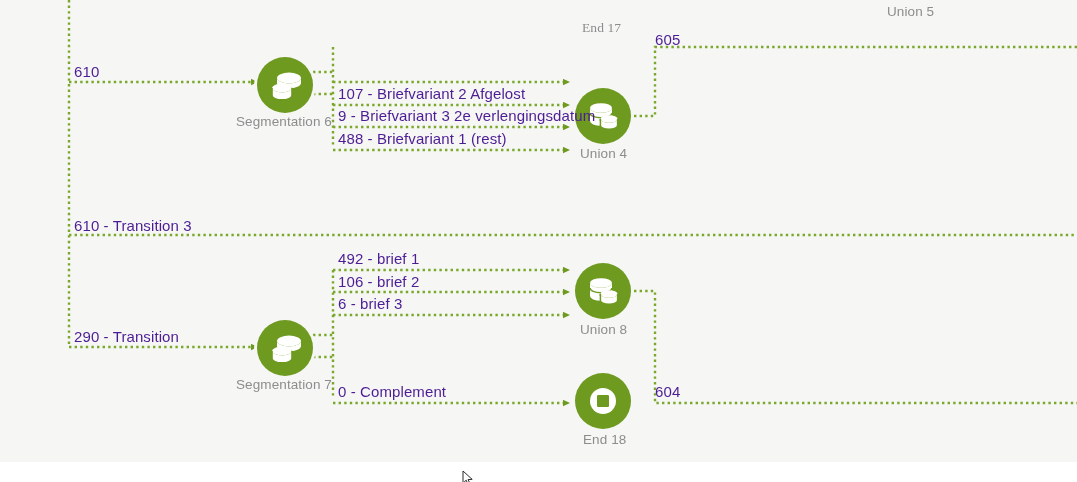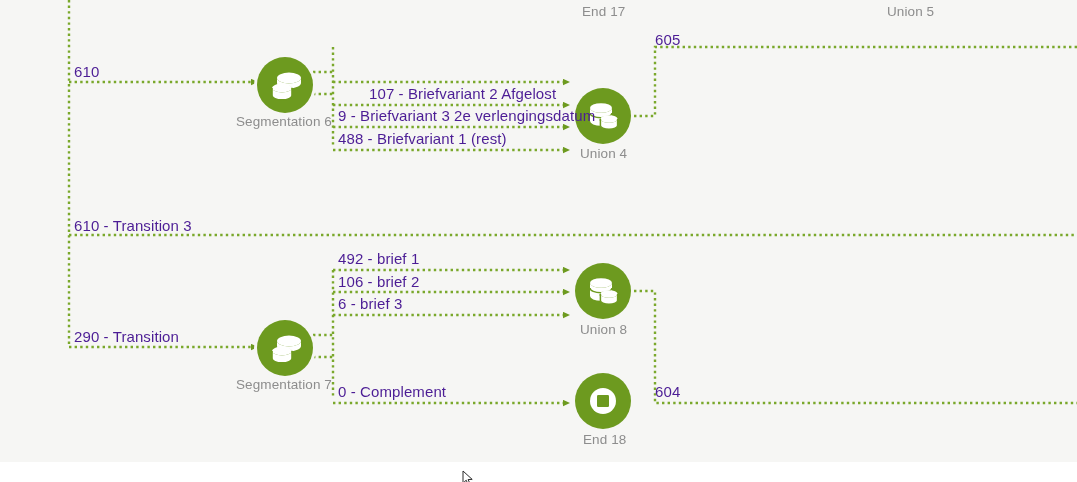--- a/index.html
+++ b/index.html
@@ -159,28 +159,28 @@
   <div class="node-label" style="left:580px; top:322px;">Union 8</div>
 
   <div class="node" style="left:575px; top:373px;">
     <svg width="56" height="56" viewBox="0 0 56 56">
       <circle cx="28" cy="28" r="13" fill="#ffffff"></circle>
       <rect x="22" y="22" width="12" height="12" rx="1.2" fill="#6d9a1f"></rect>
     </svg>
   </div>
   <div class="node-label" style="left:583px; top:432px;">End 18</div>
 
-  <div class="node-label" style="left:582px; top:4px;">End 17</div>
+  <div class="node-label" style="left:582px; top:20px;font-family:Liberation Serif, serif;">End 17</div>
   <div class="node-label" style="left:843px; top:4px;margin-left:44px;">Union 5</div>
 
   <div class="edge-label" style="left:74px; top:63px;">610</div>
   <div class="edge-label" style="left:74px; top:217px;">610 - Transition 3</div>
   <div class="edge-label" style="left:74px; top:328px;">290 - Transition</div>
 
-  <div class="edge-label" style="left:338px; top:85px;margin-left:31px;">107 - Briefvariant 2 Afgelost</div>
+  <div class="edge-label" style="left:338px; top:85px;">107 - Briefvariant 2 Afgelost</div>
   <div class="edge-label" style="left:338px; top:107px;">9 - Briefvariant 3 2e verlengingsdatum</div>
   <div class="edge-label" style="left:338px; top:130px;">488 - Briefvariant 1 (rest)</div>
 
   <div class="edge-label" style="left:655px; top:31px;">605</div>
 
   <div class="edge-label" style="left:338px; top:250px;">492 - brief 1</div>
   <div class="edge-label" style="left:338px; top:273px;">106 - brief 2</div>
   <div class="edge-label" style="left:338px; top:295px;">6 - brief 3</div>
   <div class="edge-label" style="left:338px; top:383px;">0 - Complement</div>
 

